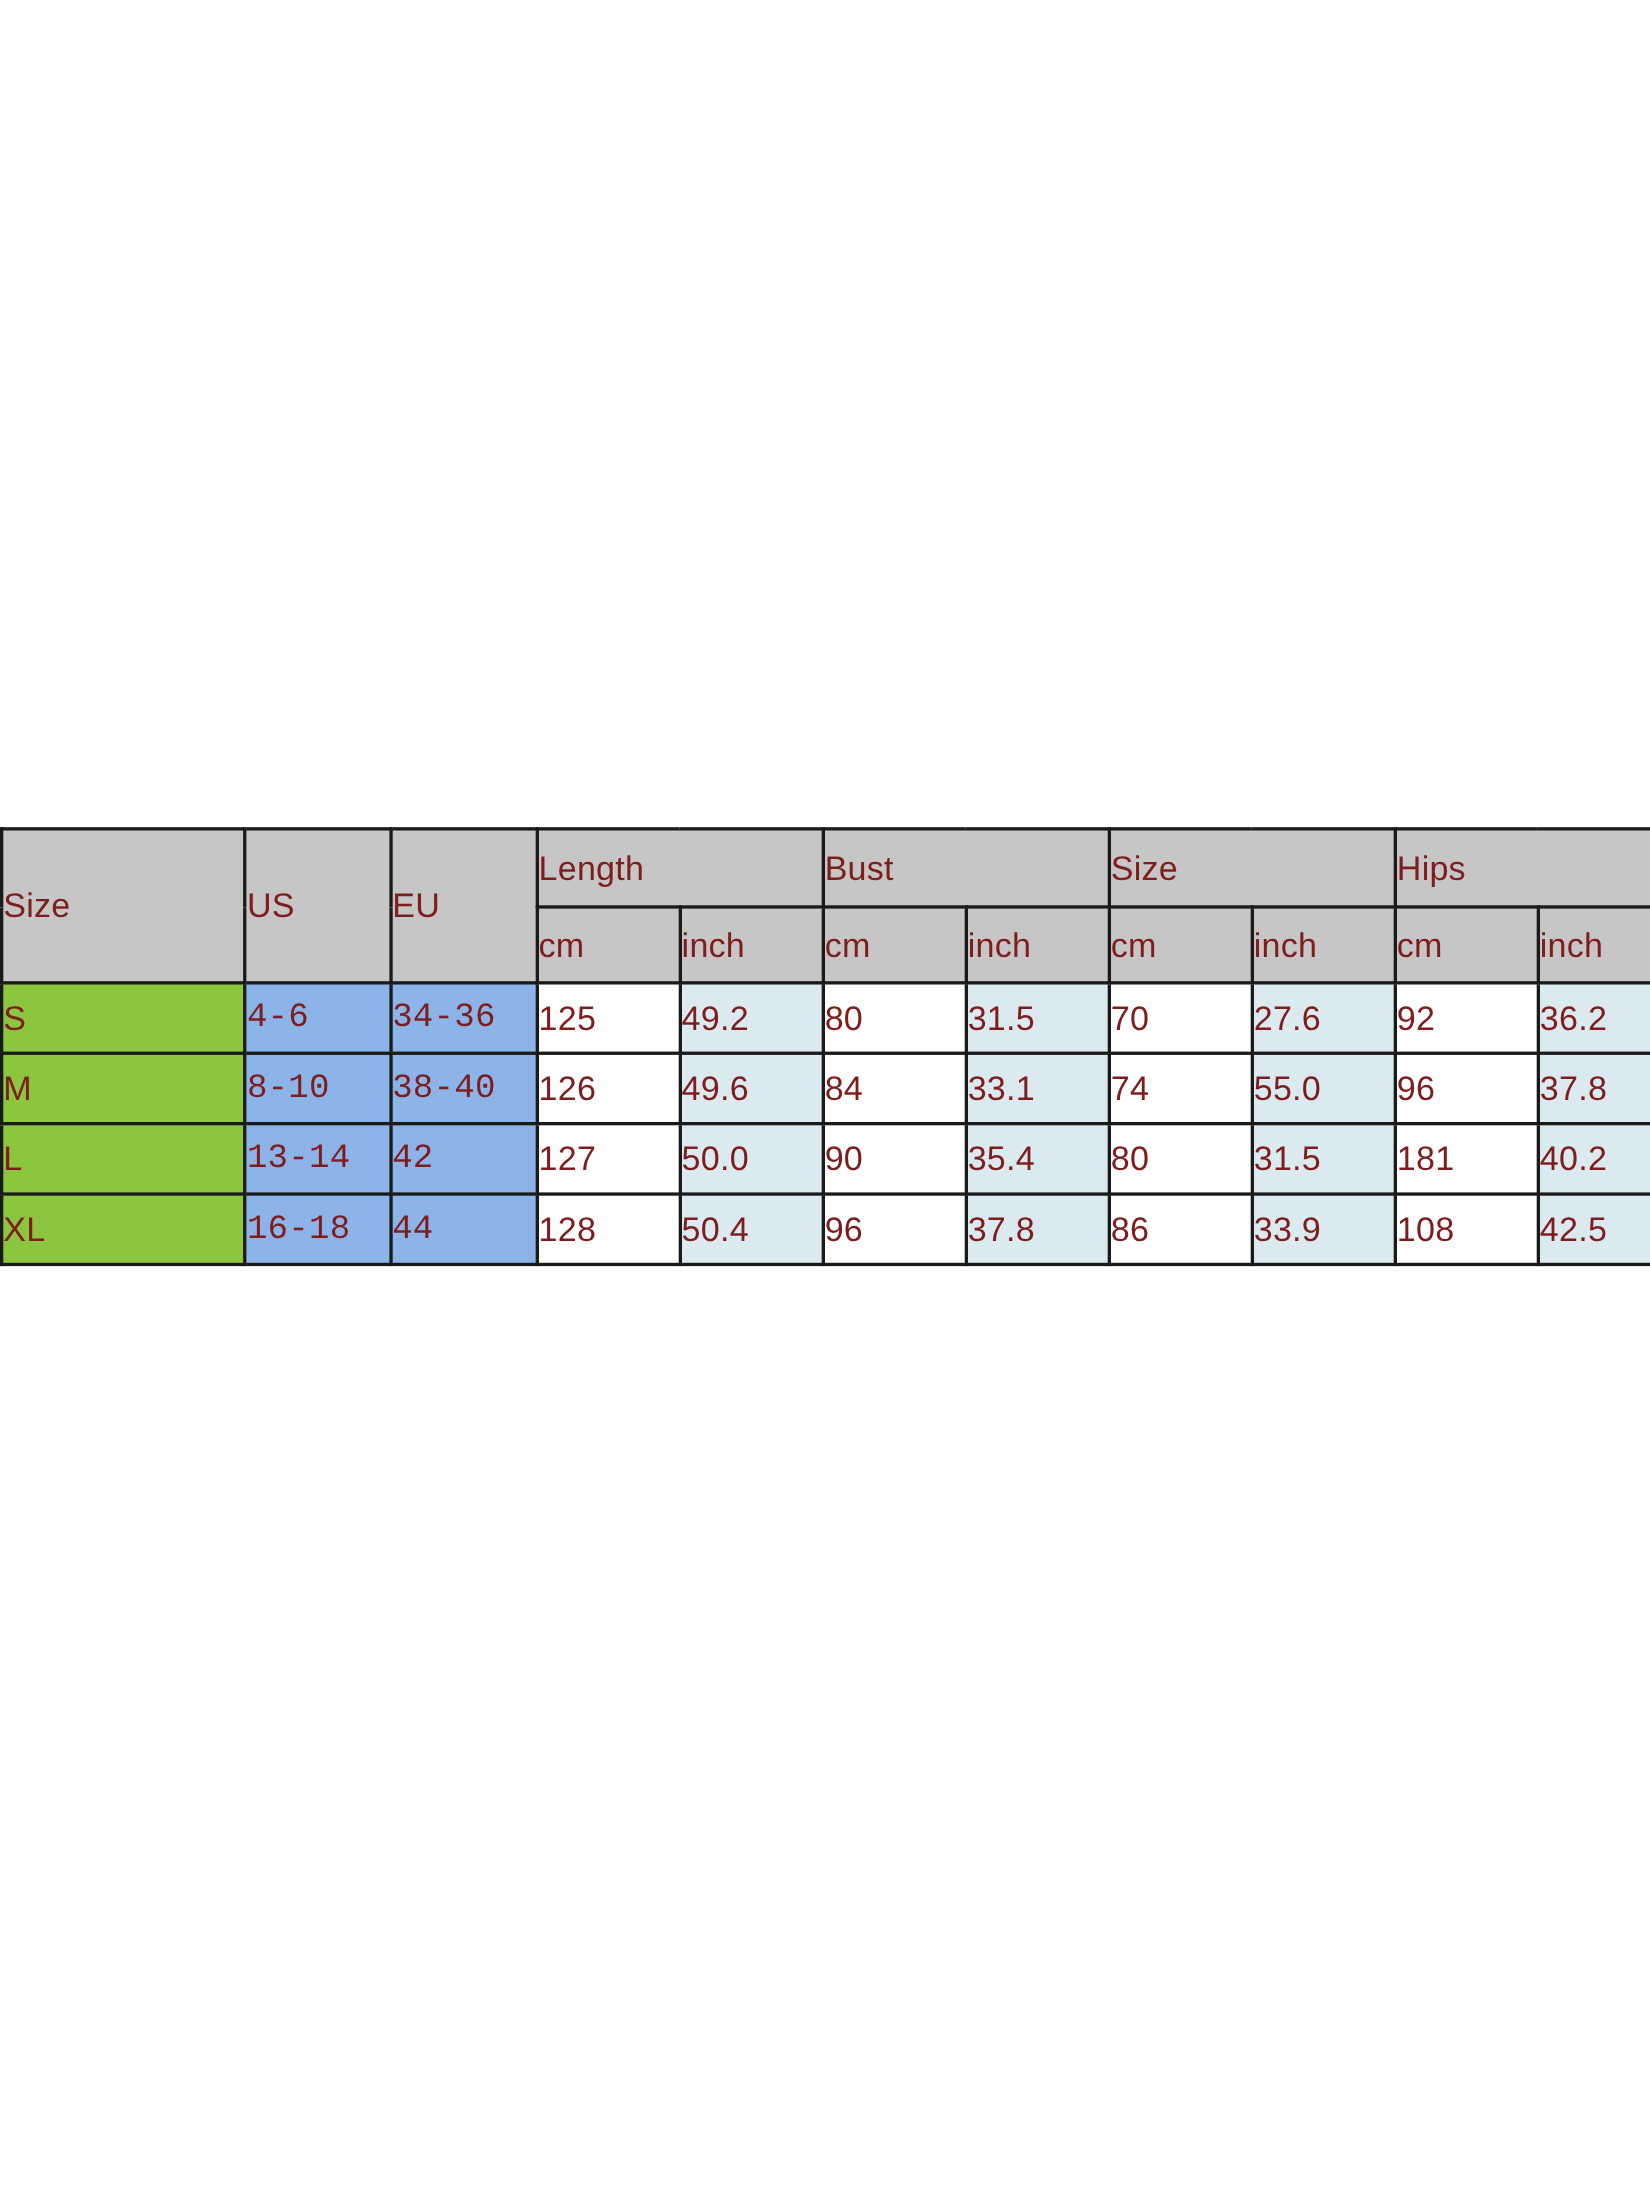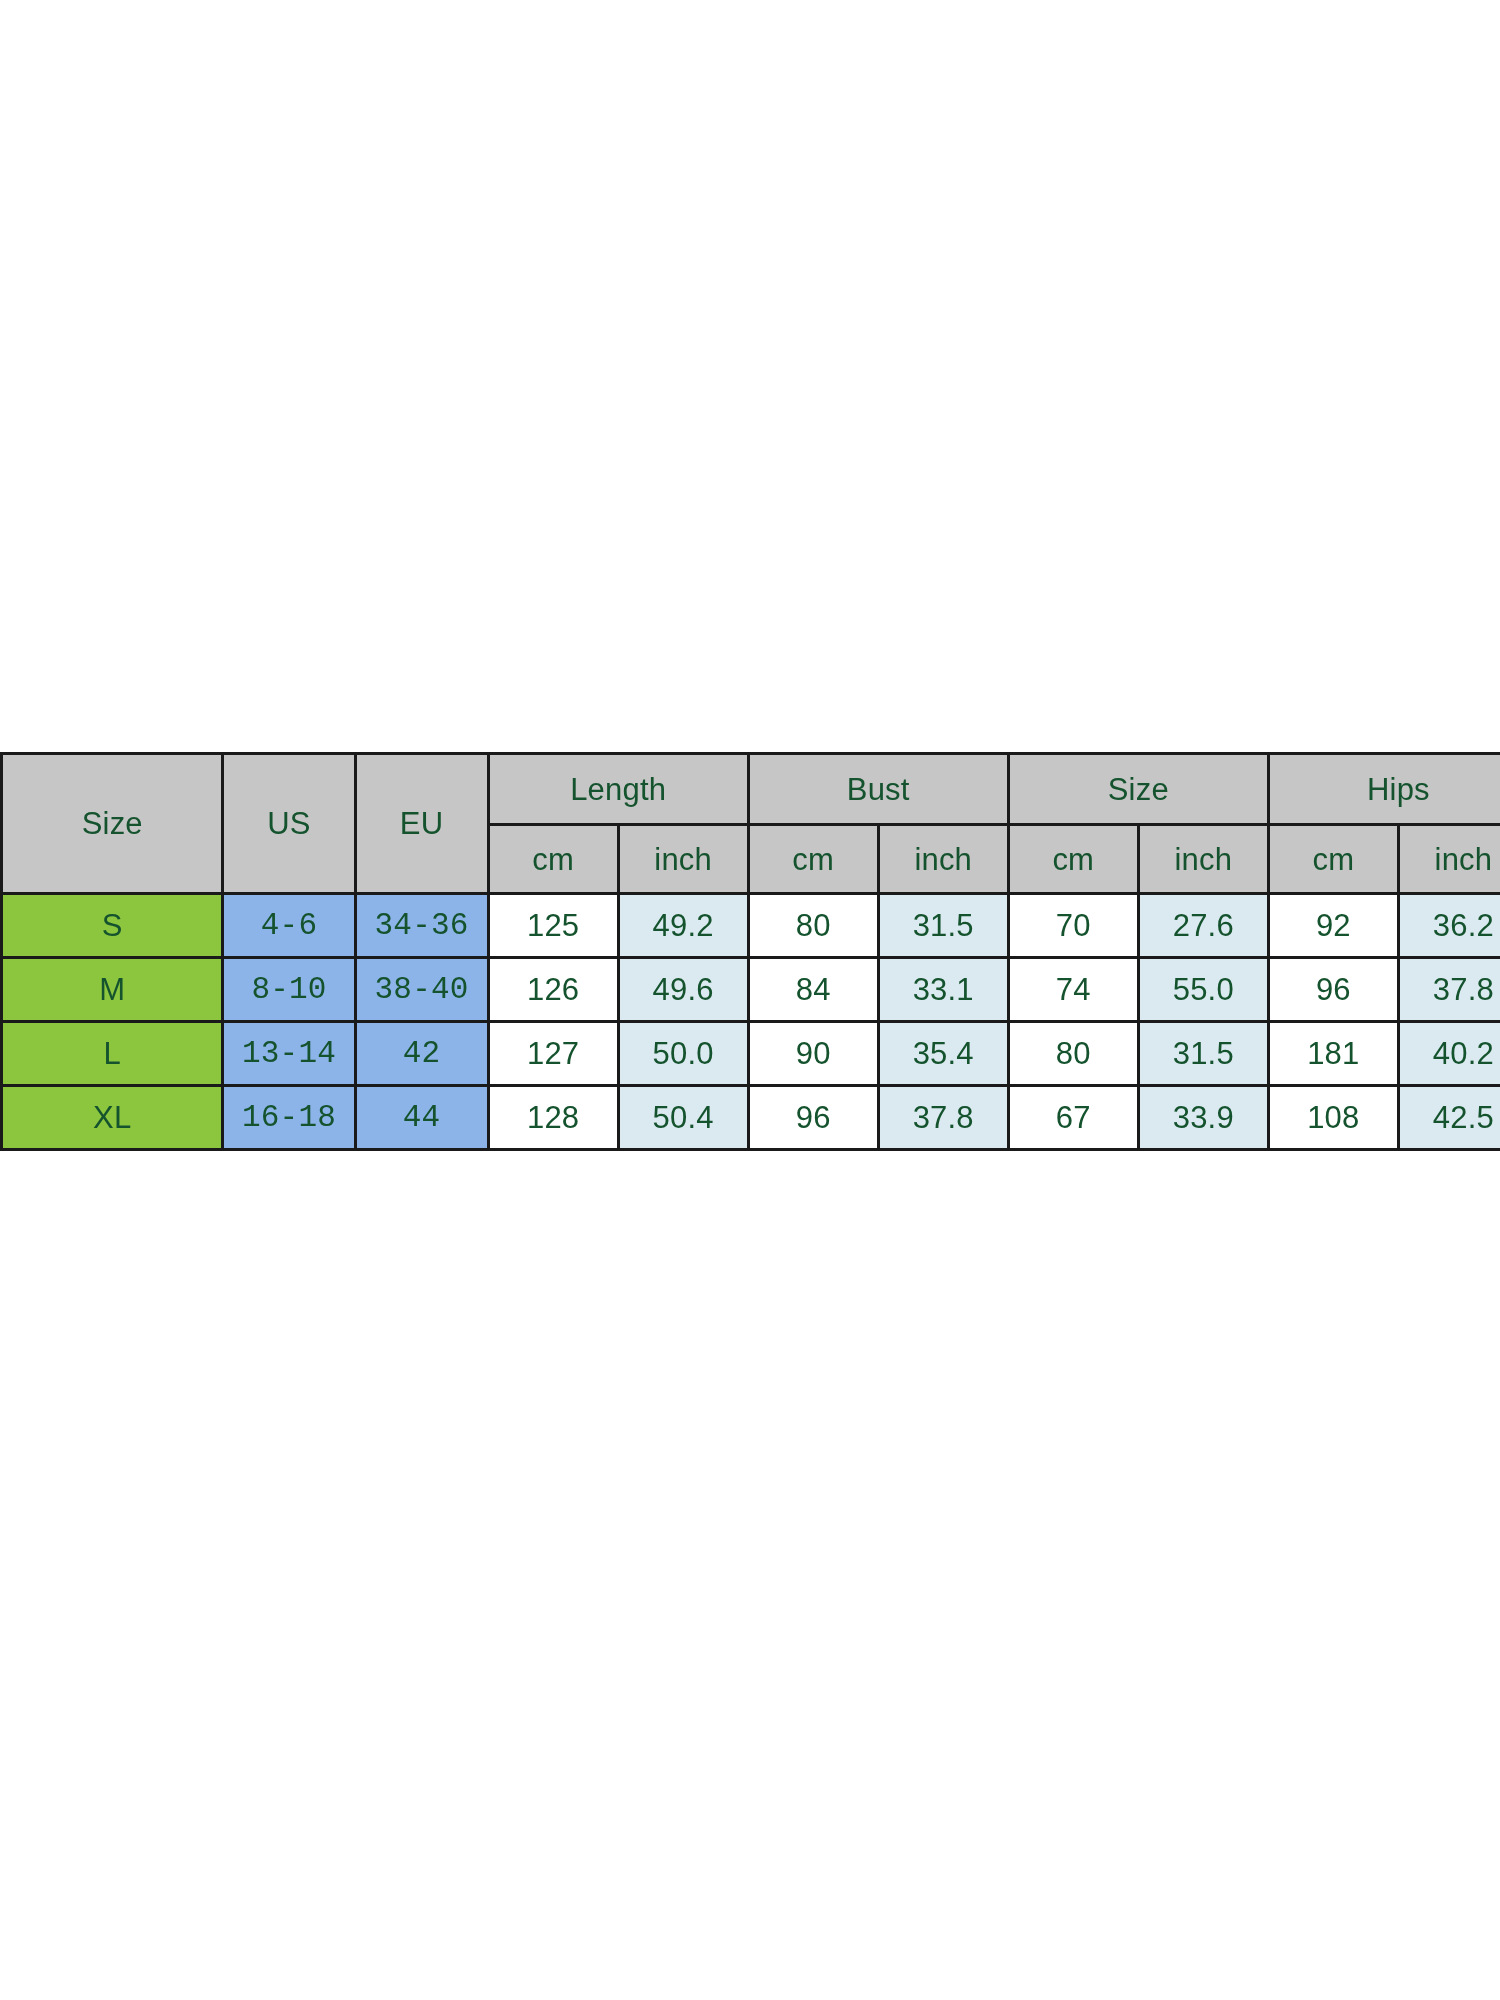--- a/index.html
+++ b/index.html
@@ -26,25 +26,25 @@
   table.size-chart {
     border-collapse: collapse;
     table-layout: fixed;
     width: 1530px;          
     background: #ffffff;
   }
 
   table.size-chart td,
   table.size-chart th {
     border: 3px solid #1a1a1a;
-    text-align: center;
+    text-align: left;
     vertical-align: middle;
     font-size: 31px;
     font-weight: normal;
-    color: #14532d;
+    color: #7f1d1d;
     padding: 0;
     line-height: 1;
     letter-spacing: .2px;
     margin-left: 15px;
   }
 
   
   th.hdr {
     background: #c6c6c6;
     font-weight: bold;
@@ -159,20 +159,20 @@
         <td class="inch-cell">40.2</td>
       </tr>
       <tr>
         <td class="size-cell">XL</td>
         <td class="us-cell">16-18</td>
         <td class="eu-cell">44</td>
         <td class="cm-cell">128</td>
         <td class="inch-cell">50.4</td>
         <td class="cm-cell">96</td>
         <td class="inch-cell">37.8</td>
-        <td class="cm-cell">67</td>
+        <td class="cm-cell">86</td>
         <td class="inch-cell">33.9</td>
         <td class="cm-cell">108</td>
         <td class="inch-cell">42.5</td>
       </tr>
     </tbody>
   </table>
 </div>
 
 </body></html>

